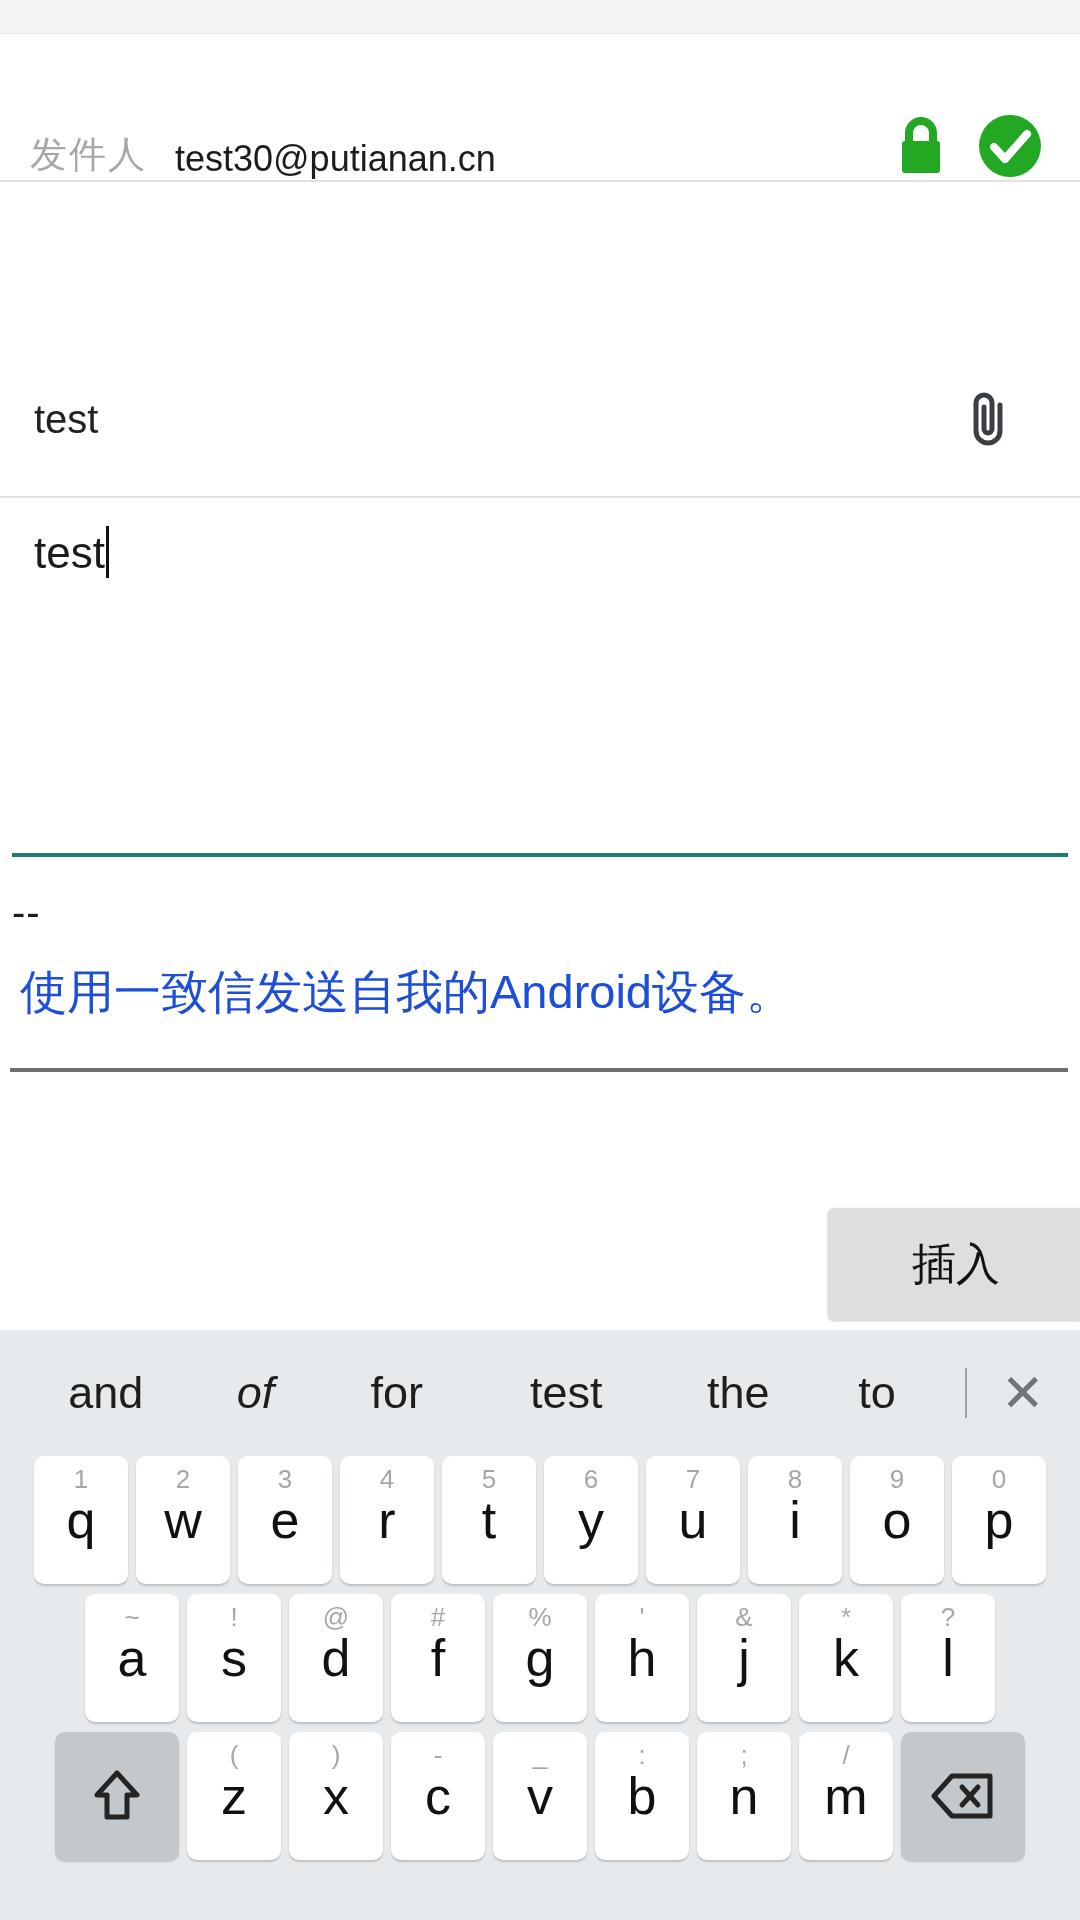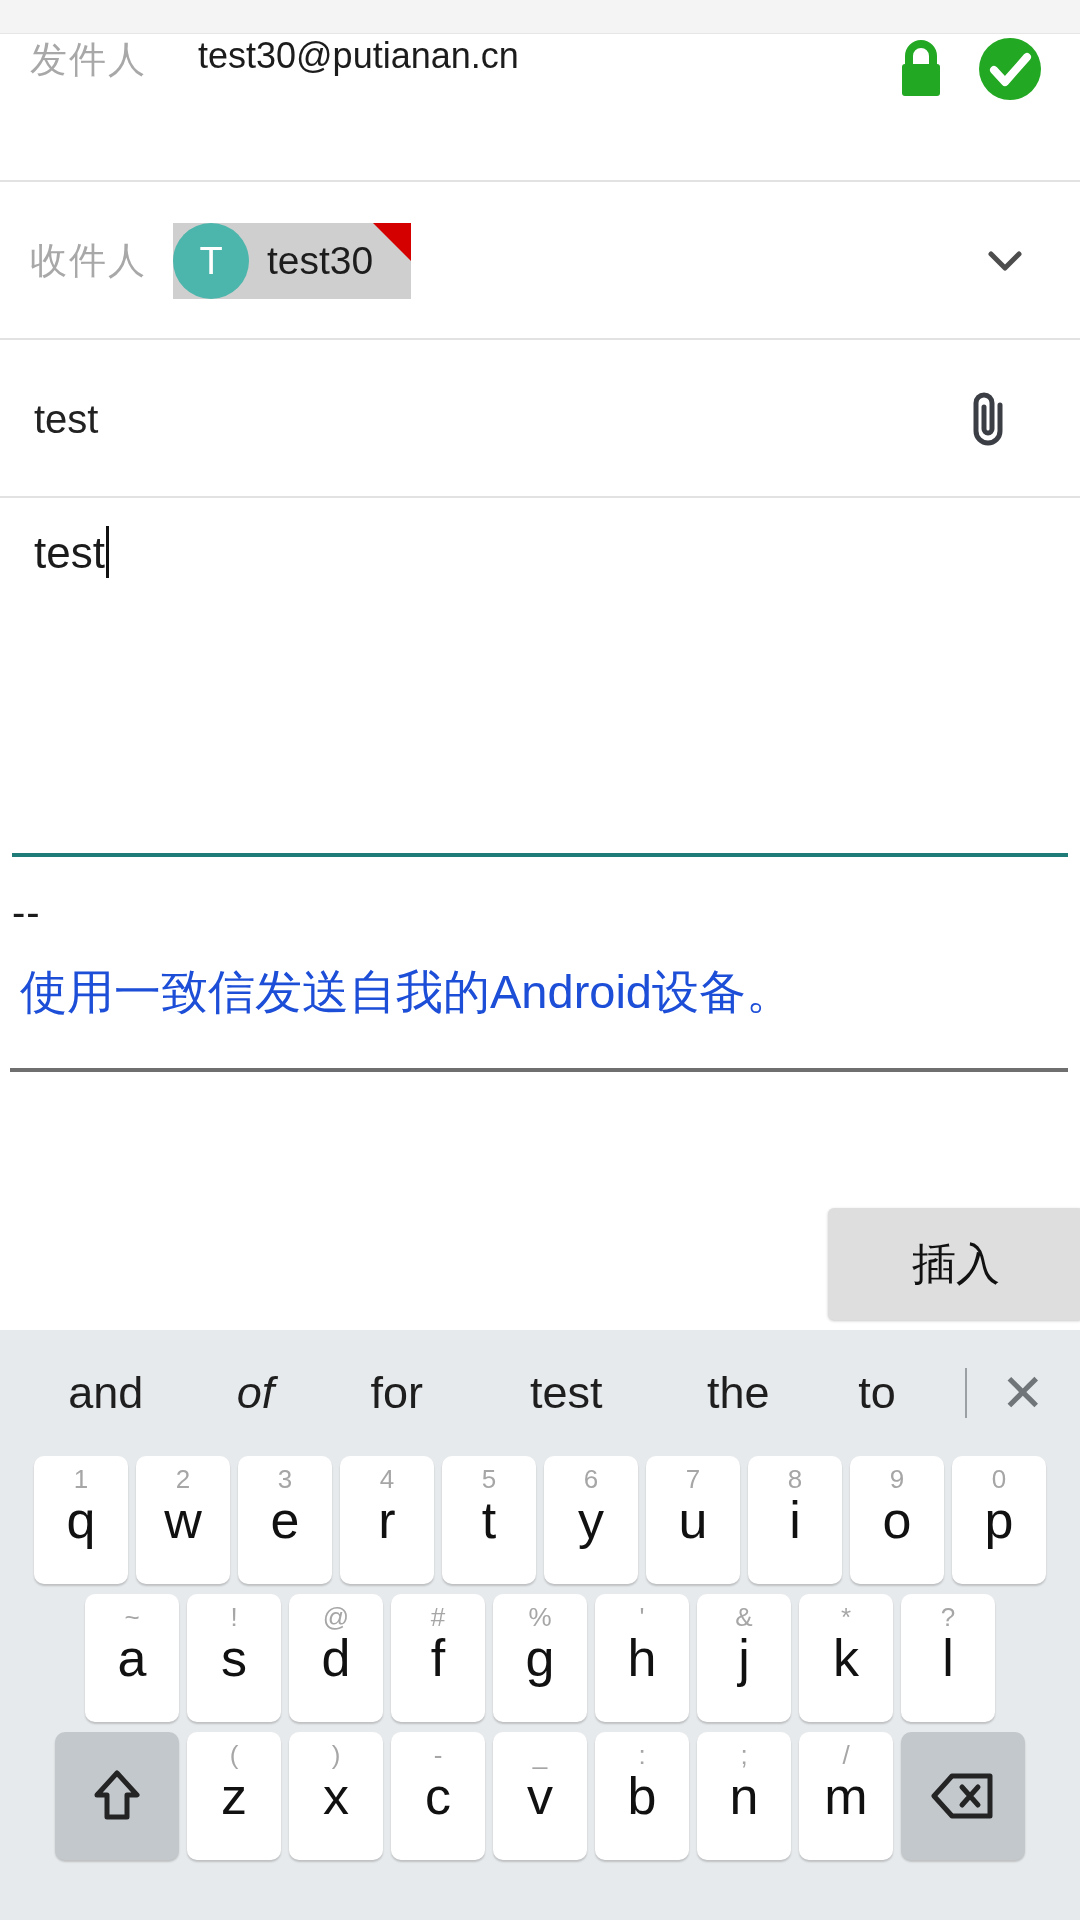--- a/index.html
+++ b/index.html
@@ -14,21 +14,21 @@
   
   .status-strip {
     position: absolute; left: 0; top: 0; width: 1080px; height: 34px;
     background: #f4f4f4; border-bottom: 1px solid #e6e6e6;
   }
 
   
   .row-from {
     position: absolute; left: 0; top: 35px; width: 1080px; height: 147px;
     background: #fff; border-bottom: 2px solid #e2e2e2;
-    display: flex; align-items: flex-start; padding: 0 30px; gap: 23px;
+    display: flex; align-items: flex-end; padding: 0 30px;
   }
   .field-label {
     color: #a8a8a8; font-size: 37px; letter-spacing: 2px; flex: none;
   }
   .from-value {
     color: #1c1c1c; font-size: 36px; margin-left: 28px; flex: 1;
   }
   .hdr-icons { display: flex; align-items: center; gap: 24px; margin-right: 6px;}
   .lock-icon { width: 62px; height: 62px; position: relative; }
   .check-icon { width: 68px; height: 68px; }
@@ -160,33 +160,20 @@
       </span>
       <span class="check-icon">
         <svg viewBox="0 0 68 68" width="68" height="68">
           <circle cx="34" cy="34" r="31" fill="#22a822"></circle>
           <path d="M18 35 L29 47 L51 22" fill="none" stroke="#fff" stroke-width="8" stroke-linecap="round" stroke-linejoin="round"></path>
         </svg>
       </span>
     </span>
   </div>
 
-  <div class="row-to">
-    <span class="field-label">收件人</span>
-    <span class="chip">
-      <span class="chip-avatar">T</span>
-      <span class="chip-name">test30</span>
-      <span class="chip-corner"></span>
-    </span>
-    <span class="chevron">
-      <svg viewBox="0 0 54 54" width="54" height="54">
-        <path d="M13 20 L27 34 L41 20" fill="none" stroke="#4d4d4d" stroke-width="5" stroke-linecap="round" stroke-linejoin="round"></path>
-      </svg>
-    </span>
-  </div>
 
   <div class="row-subject">
     <span class="subject-text">test</span>
     <span class="clip-icon">
       <svg viewBox="0 0 52 60" width="52" height="60">
         <path d="M34 16 v26 a12 12 0 0 1 -24 0 v-28 a8 8 0 0 1 16 0 v26 a4 4 0 0 1 -8 0 v-22" fill="none" stroke="#3b3f45" stroke-width="5" stroke-linecap="round" stroke-linejoin="round"></path>
       </svg>
     </span>
   </div>
 

